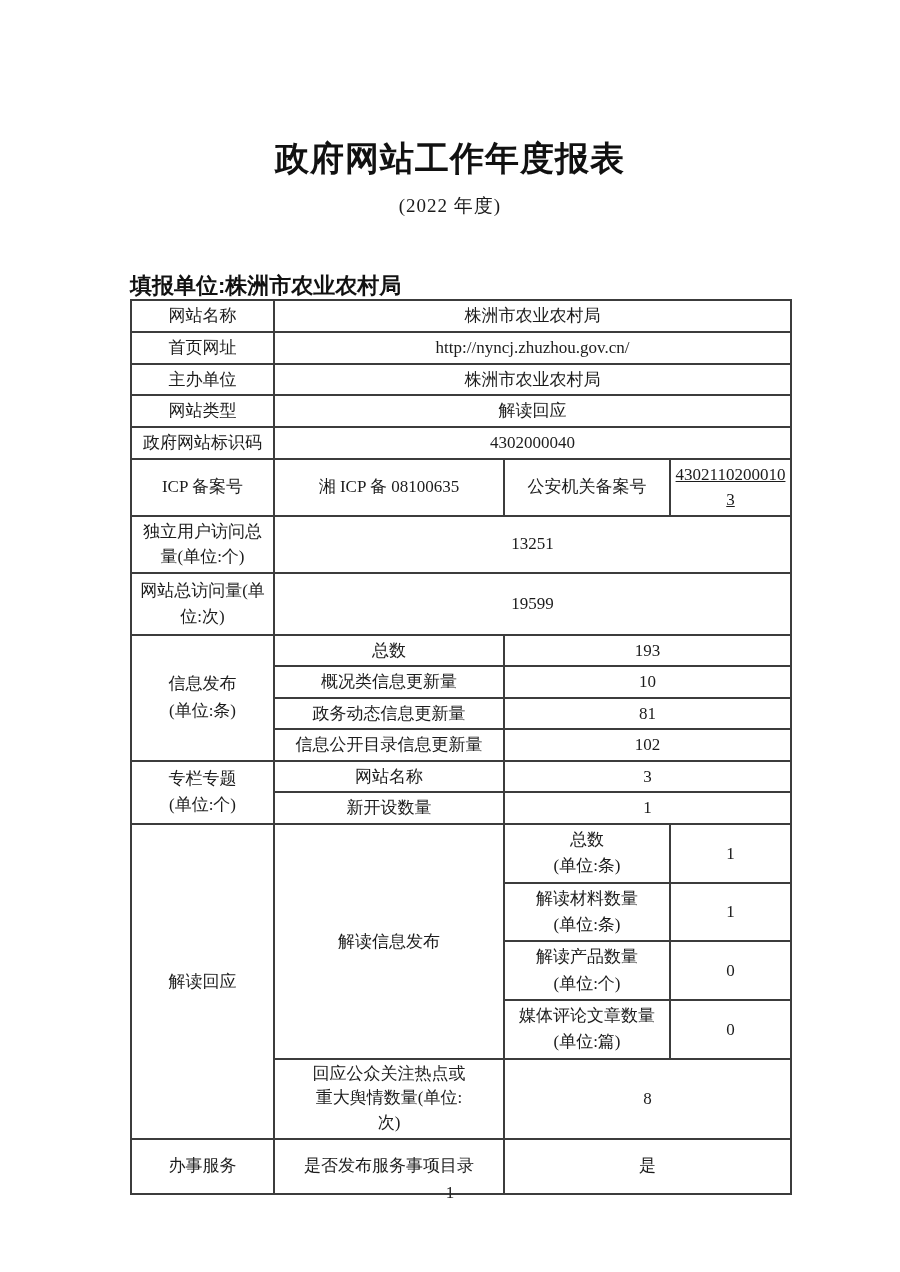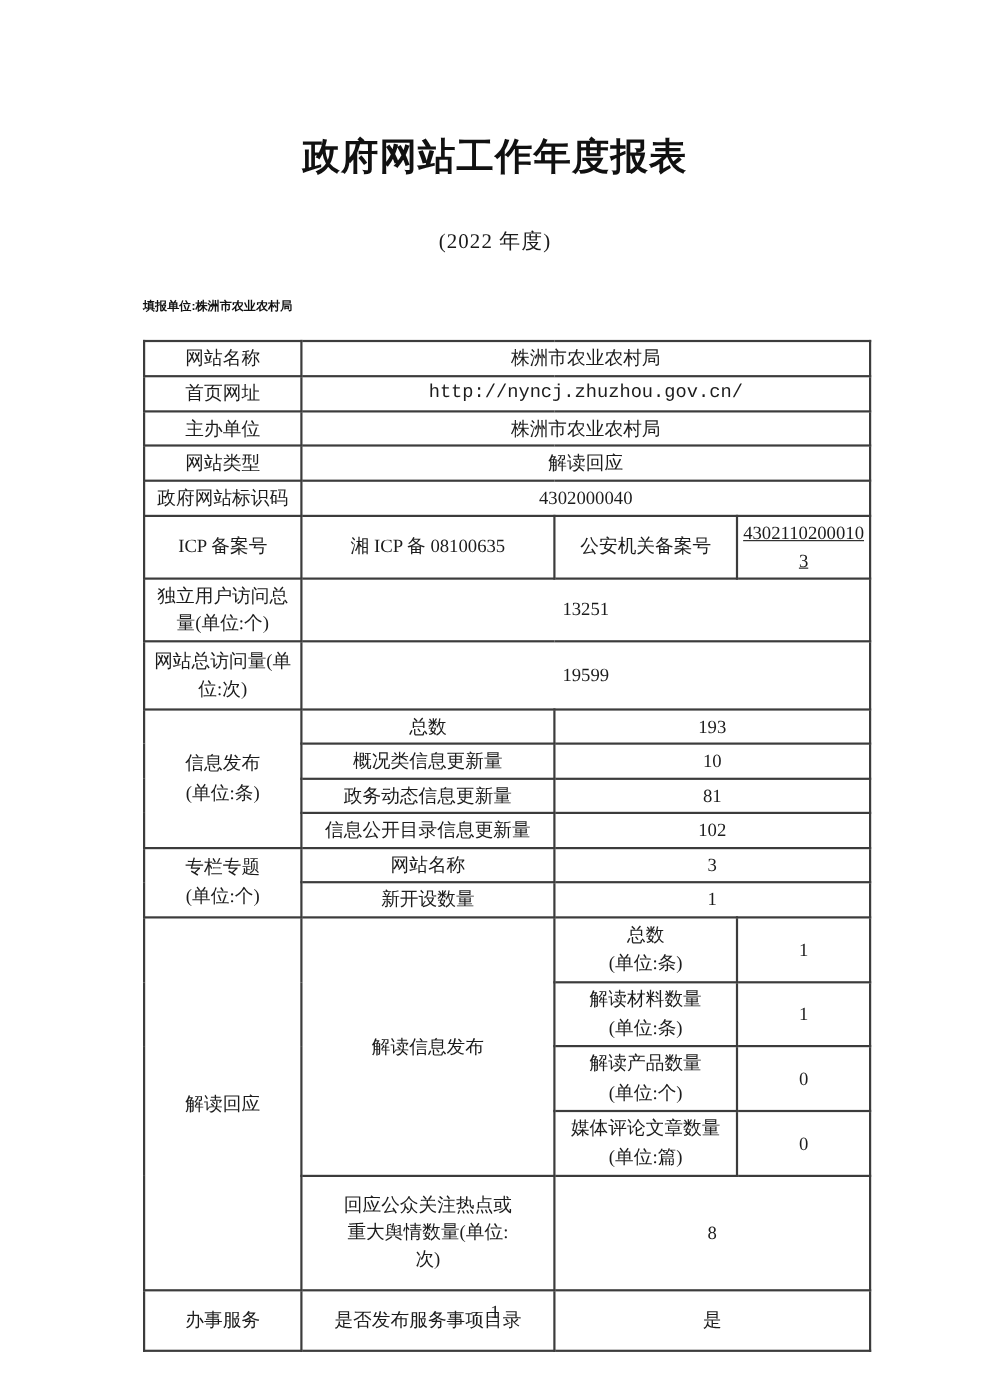--- a/index.html
+++ b/index.html
@@ -5,51 +5,51 @@
   html,body{margin:0;padding:0;background:#ffffff;}
   .page{
     position:relative;
     width:900px;height:1272px;
     background:#ffffff;
     font-family:"Liberation Serif","DejaVu Serif",serif;
     color:#1f1f1f;
     overflow:hidden;
   }
   .doc-title{
-    position:absolute;top:120px;left:0;width:100%;
+    position:absolute;top:136px;left:0;width:100%;
     text-align:center;
     font-family:"Liberation Sans","DejaVu Sans",sans-serif;
     font-weight:bold;font-size:34px;letter-spacing:1px;color:#111;
   }
   .doc-subtitle{
-    position:absolute;top:206px;left:0;width:100%;
+    position:absolute;top:193px;left:0;width:100%;
     text-align:center;font-size:19px;color:#1a1a1a;letter-spacing:1px;
   }
   .report-unit{
     position:absolute;top:271px;left:130px;
-    font-size:11px;font-weight:bold;color:#111;
+    font-size:22px;font-weight:bold;color:#111;
     font-family:"Liberation Sans","DejaVu Sans",sans-serif;
   }
   table.report{
-    position:absolute;top:309px;left:130px;
+    position:absolute;top:299px;left:130px;
     width:660px;border-collapse:collapse;table-layout:fixed;
   }
   table.report td{
     border:2px solid #3c3c3c;
     text-align:center;vertical-align:middle;
     padding:2px 4px;line-height:1.5;
     font-size:17px;color:#1c1c1c;
     overflow:hidden;
   }
   td.val{font-size:18px;font-family:Liberation Serif, serif;}
-  td.url{font-family:Liberation Mono, monospace;font-size:16px;border-radius:11px;}
+  td.url{font-family:Liberation Serif, serif;font-size:16px;border-radius:11px;}
   td.break{word-break:break-all;padding:2px 8px;line-height:1.4;font-size:18px;text-decoration:underline;}
   td.grouplbl{font-size:17px;}
   .two-line div{line-height:1.55;}
-  .hotspot-inner{max-width:158px;margin:12px auto;line-height:1.45;}
+  .hotspot-inner{max-width:158px;margin:0 auto;line-height:1.45;}
   .page-number{
     position:absolute;top:1183px;left:0;width:100%;
     text-align:center;font-size:17px;color:#222;
   }
 </style>
 </head>
 <body>
 
 <div class="page">
 

